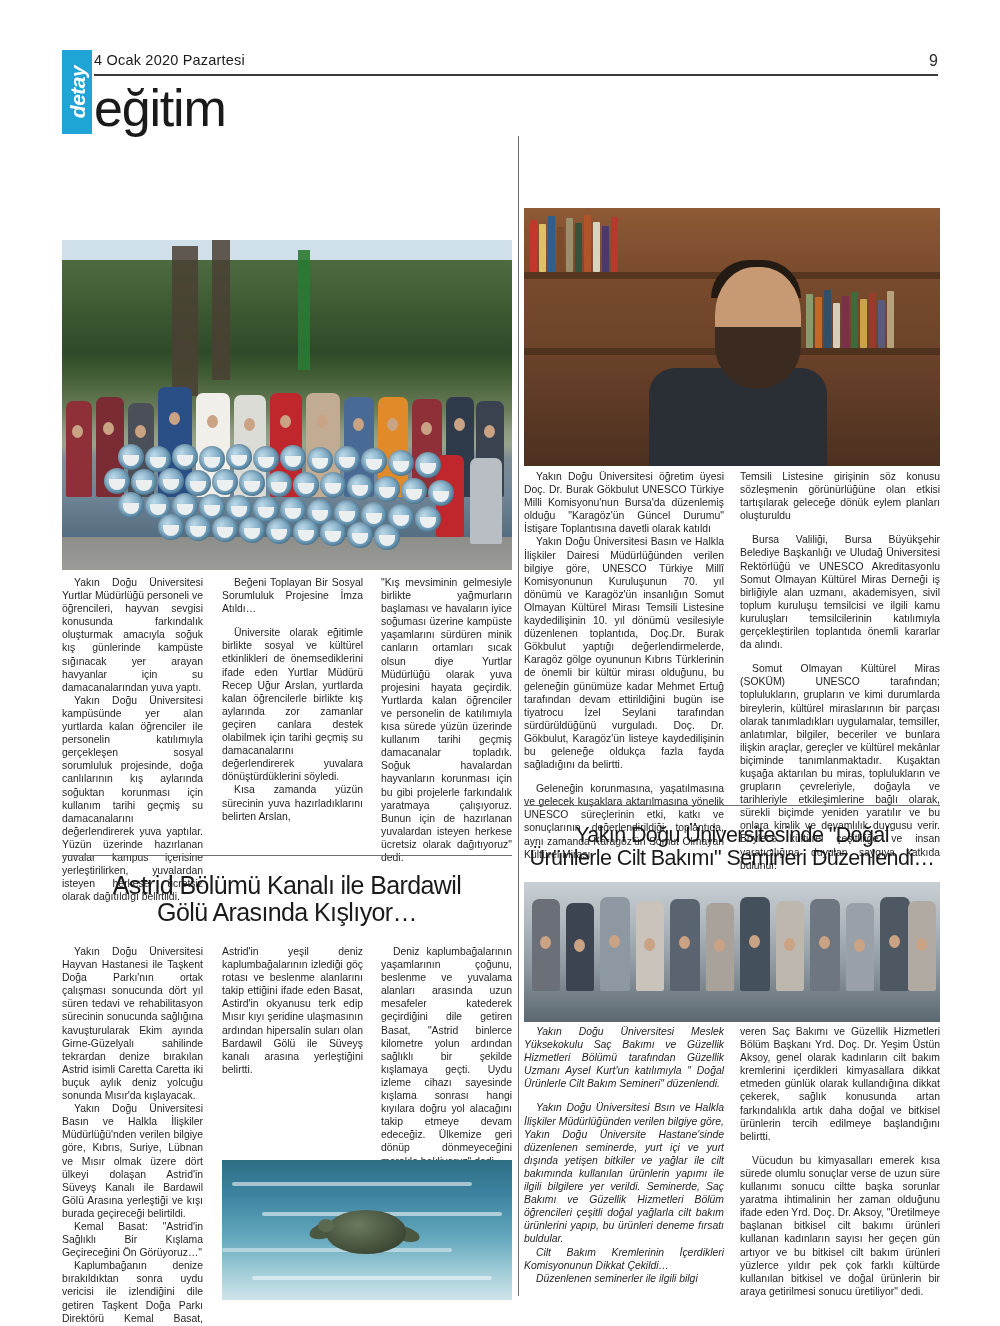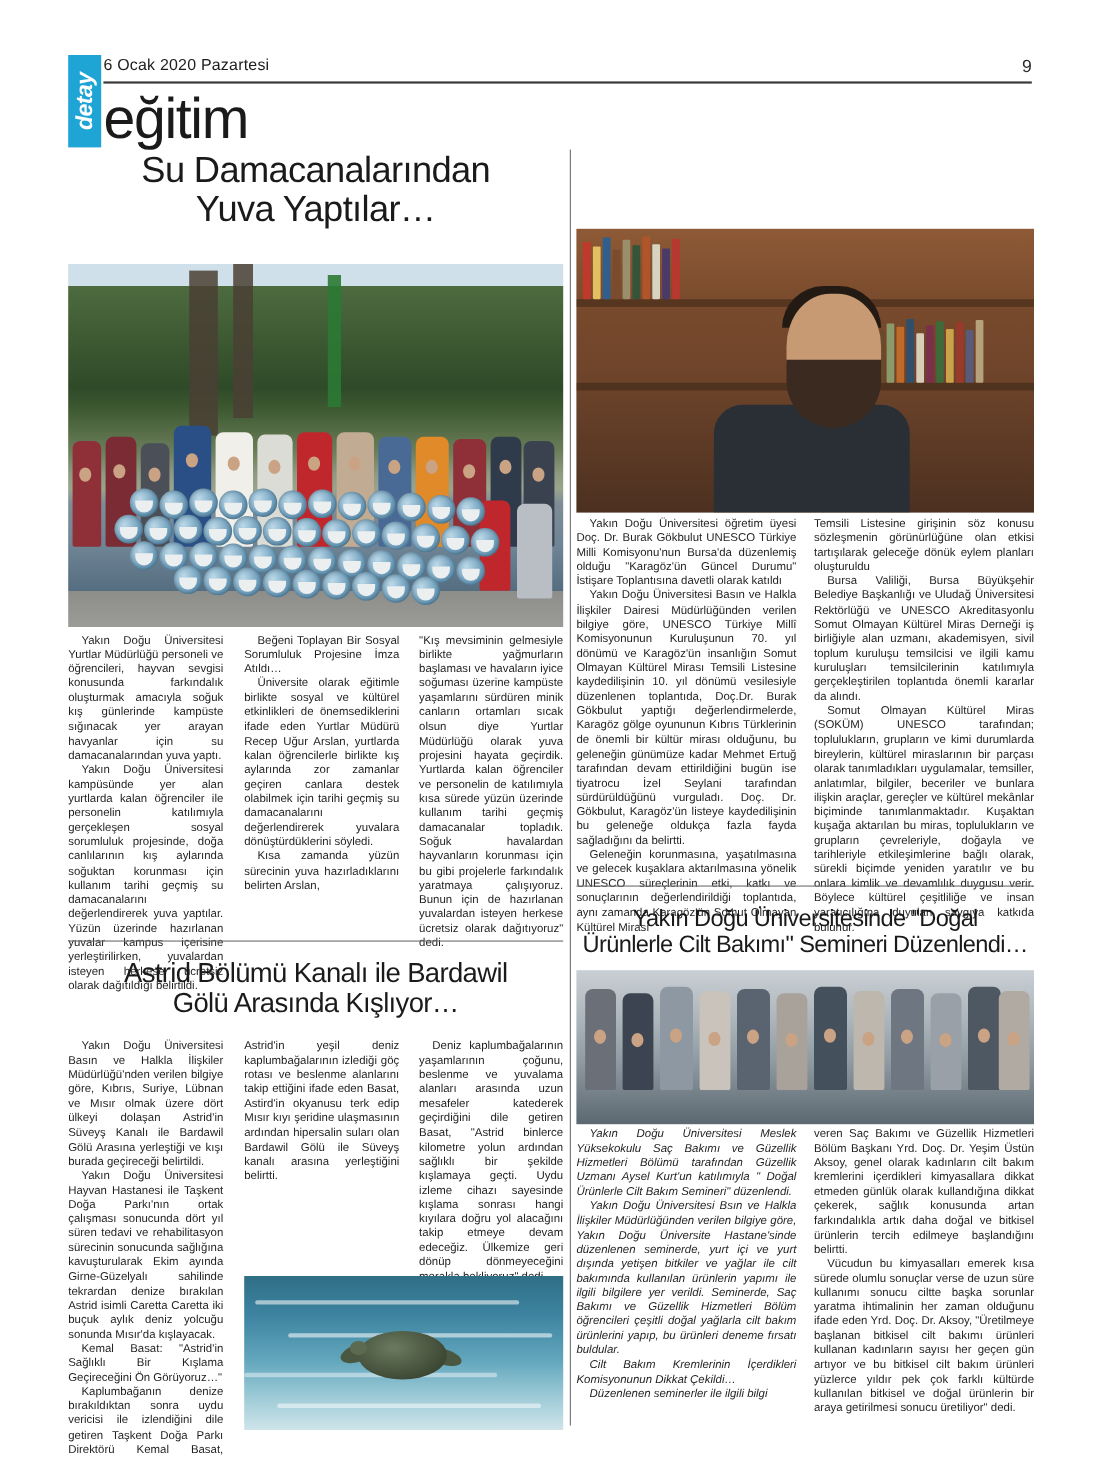--- a/index.html
+++ b/index.html
@@ -45,21 +45,21 @@
   .headline{
     text-align:center;font-weight:400;color:#1a1a1a;
     letter-spacing:-.6px;line-height:1.08;
   }
   .body-col{
     font-size:10.4px;line-height:13.1px;text-align:justify;
     color:#1f1f1f;hyphens:auto;
   }
   .body-col p{margin:0;text-indent:12px;}
   .body-col p.noind{text-indent:0;}
-  .body-col p.gap{margin-top:0;}
+  .body-col p.gap{margin-top:11px;}
 
   .vrule{position:absolute;background:#6e6e6e;width:1px;}
   .hrule{position:absolute;background:#6e6e6e;height:1px;}
 
   
   .photo{position:absolute;overflow:hidden;background:#9aa89a;}
 
   
   .ph-group{background:linear-gradient(#cfe0ea 0%, #cfe0ea 6%, #4d6b3f 6%, #2f4a28 34%, #3d5a32 40%, #6d7f5c 52%, #8f9a82 58%, #9aa48d 62%, #7d8d96 66%, #6e8495 78%, #556d80 90%, #8d8d8a 90%, #9b9b98 100%);}
   .trunk{position:absolute;background:#4a4034;opacity:.85;}
@@ -91,32 +91,26 @@
 </style>
 </head>
 <body>
 
 <div class="page">
 
   <div class="masthead">
     <div class="logo-block">
       <div class="logo-word">detay</div>
     </div>
-    <div class="dateline">6 Ocak 2020 Pazartesi</div>
+    <div class="dateline">4 Ocak 2020 Pazartesi</div>
     <div class="pagenum">9</div>
     <div class="rule-top"></div>
   </div>
   <div class="section-title">eğitim</div>
 
-  <div style="position:absolute;left:62px;top:136px;width:450px;">
-    <div class="headline" style="font-size:33px;">
-      <div>Su Damacanalarından</div>
-      <div>Yuva Yaptılar…</div>
-    </div>
-  </div>
 
   <div class="photo ph-group" style="left:62px;top:240px;width:450px;height:330px;">
     <div class="trunk" style="left:110px;top:6px;width:26px;height:150px;"></div>
     <div class="trunk" style="left:150px;top:0px;width:18px;height:140px;"></div>
     <div class="trunk" style="left:236px;top:10px;width:12px;height:120px;background:#2a7a34;opacity:.9;"></div>
 
     <div class="person" style="left:4px;width:26px;height:96px;background:#8f2f38;"></div>
       <div class="head" style="left:10px;bottom:40%;"></div>
     <div class="person" style="left:34px;width:28px;height:100px;background:#7a2b33;"></div>
       <div class="head" style="left:41px;bottom:41%;"></div>
@@ -351,22 +345,22 @@
 
   <div class="hrule" style="left:62px;top:855px;width:450px;"></div>
   <div style="position:absolute;left:62px;top:872px;width:450px;">
     <div class="headline" style="font-size:25px;">
       <div>Astrid Bölümü Kanalı ile Bardawil</div>
       <div>Gölü Arasında Kışlıyor…</div>
     </div>
   </div>
 
   <div class="body-col" style="position:absolute;left:62px;top:945px;width:141px;">
+    <p>Yakın Doğu Üniversitesi Hayvan Hastanesi ile Taşkent Doğa Parkı'nın ortak çalışması sonucunda dört yıl süren tedavi ve rehabilitasyon sürecinin sonucunda sağlığına kavuşturularak Ekim ayında Girne-Güzelyalı sahilinde tekrardan denize bırakılan Astrid isimli Caretta Caretta iki buçuk aylık deniz yolcuğu sonunda Mısır'da kışlayacak.</p>
     <p>Yakın Doğu Üniversitesi Basın ve Halkla İlişkiler Müdürlüğü'nden verilen bilgiye göre, Kıbrıs, Suriye, Lübnan ve Mısır olmak üzere dört ülkeyi dolaşan Astrid'in Süveyş Kanalı ile Bardawil Gölü Arasına yerleştiği ve kışı burada geçireceği belirtildi.</p>
-    <p>Yakın Doğu Üniversitesi Hayvan Hastanesi ile Taşkent Doğa Parkı'nın ortak çalışması sonucunda dört yıl süren tedavi ve rehabilitasyon sürecinin sonucunda sağlığına kavuşturularak Ekim ayında Girne-Güzelyalı sahilinde tekrardan denize bırakılan Astrid isimli Caretta Caretta iki buçuk aylık deniz yolcuğu sonunda Mısır'da kışlayacak.</p>
     <p>Kemal Basat: "Astrid'in Sağlıklı Bir Kışlama Geçireceğini Ön Görüyoruz…"</p>
     <p>Kaplumbağanın denize bırakıldıktan sonra uydu vericisi ile izlendiğini dile getiren Taşkent Doğa Parkı Direktörü Kemal Basat, aldıkları verilere göre Astrid'in sağlıklı bir şekilde Mısır sularında kışlayacağını söyledi.</p>
   </div>
   <div class="body-col" style="position:absolute;left:222px;top:945px;width:141px;">
     <p class="noind">Astrid'in yeşil deniz kaplumbağalarının izlediği göç rotası ve beslenme alanlarını takip ettiğini ifade eden Basat, Astird'in okyanusu terk edip Mısır kıyı şeridine ulaşmasının ardından hipersalin suları olan Bardawil Gölü ile Süveyş kanalı arasına yerleştiğini belirtti.</p>
   </div>
   <div class="body-col" style="position:absolute;left:381px;top:945px;width:131px;">
     <p>Deniz kaplumbağalarının yaşamlarının çoğunu, beslenme ve yuvalama alanları arasında uzun mesafeler katederek geçirdiğini dile getiren Basat, "Astrid binlerce kilometre yolun ardından sağlıklı bir şekilde kışlamaya geçti. Uydu izleme cihazı sayesinde kışlama sonrası hangi kıyılara doğru yol alacağını takip etmeye devam edeceğiz. Ülkemize geri dönüp dönmeyeceğini merakla bekliyoruz" dedi.</p>
   </div>
 

